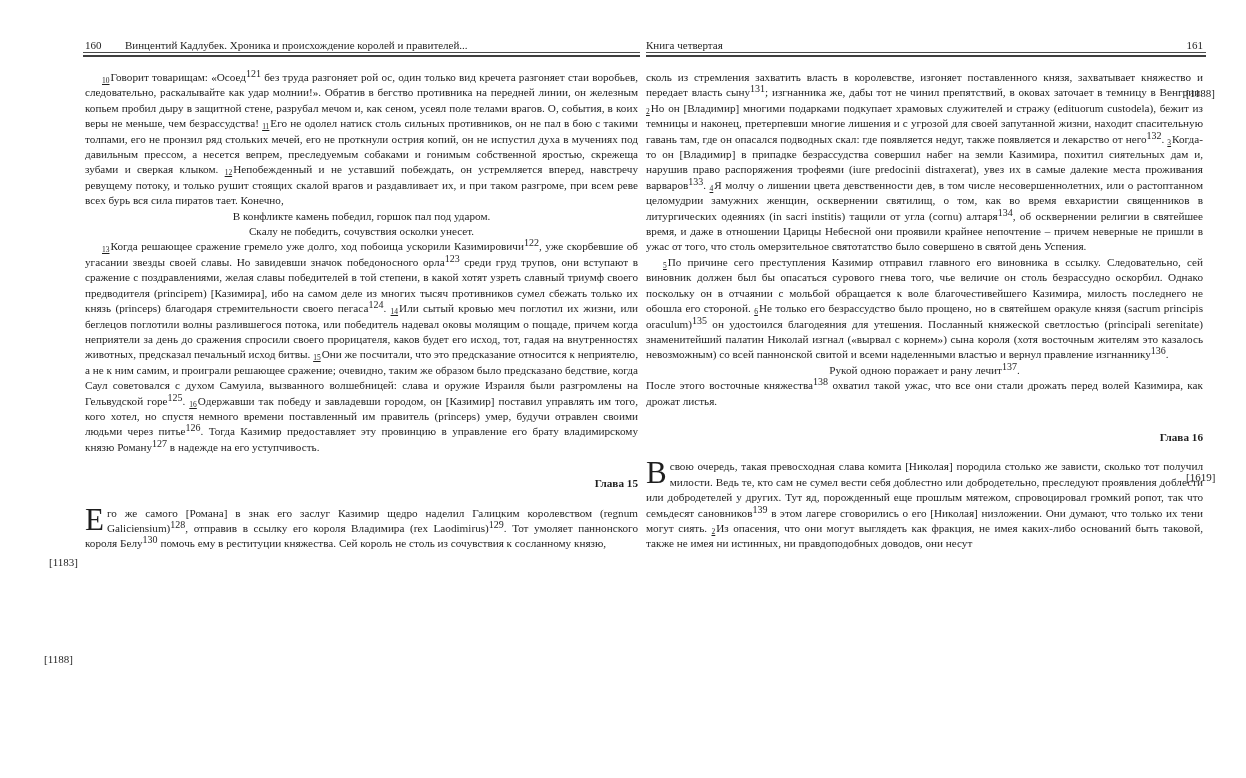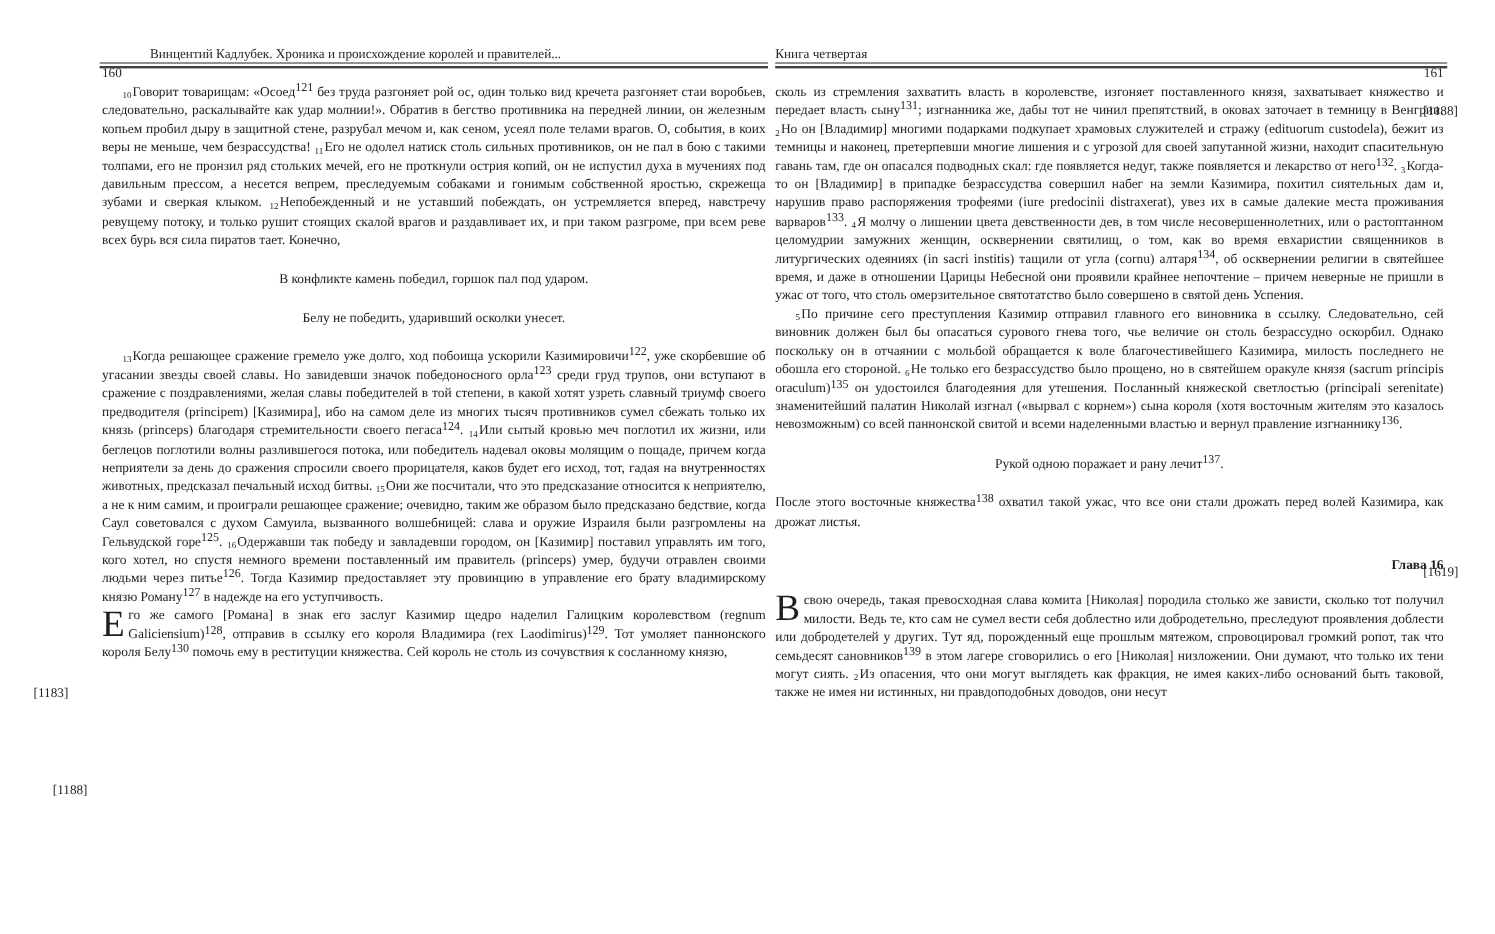--- a/index.html
+++ b/index.html
@@ -14,58 +14,59 @@
   #page-left{left:0;width:623px;}
   #page-right{left:623px;width:623px;}
 
   .running-header{position:absolute;top:38px;font-size:11px;line-height:14px;color:#262626;}
   #page-left .running-header{left:85px;width:553px;}
   #page-right .running-header{left:23px;width:557px;}
   .double-rule{position:absolute;top:52px;height:2px;border-top:1px solid #4a4a4a;border-bottom:2px solid #3f3f3f;}
   #page-left .double-rule{left:83px;width:557px;}
   #page-right .double-rule{left:23px;width:560px;}
 
-  .pageno{position:absolute;top:16px;font-size:11px;text-align:center;}
+  .pageno{position:absolute;top:0;font-size:11px;text-align:center;}
   .pageno-left{left:0;}
   .pageno-right{right:0;}
   .header-title{position:absolute;left:40px;top:0;white-space:nowrap;}
   .header-title .author{}
   .header-center{width:100%;display:block;}
 
   .content{position:absolute;top:70px;font-size:11.2px;line-height:15.4px;text-align:justify;}
   #page-left .content{left:85px;width:553px;}
   #page-right .content{left:23px;width:557px;}
 
   .para{margin:0;}
   .para.indent{text-indent:17px;}
-  .verse{text-align:center;margin:17px;}
+  .verse{text-align:center;margin:0;}
   .chapter-heading{text-align:right;font-weight:bold;margin:21px 0 14px 0;text-indent:0;}
   sup{font-size:10px;line-height:0;vertical-align:baseline;position:relative;top:-4px;letter-spacing:0;}
-  sub{font-size:7.5px;line-height:0;vertical-align:baseline;position:relative;top:2px;margin-right:1px;}
+  sub{font-size:7.5px;line-height:0;vertical-align:baseline;position:relative;top:2px;margin-right:1px;text-decoration:underline;}
   .dropcap{float:left;font-size:31px;line-height:25px;padding:1px 3px 0 0;}
   .margin-note{position:absolute;font-size:11px;color:#262626;white-space:nowrap;}
 </style>
 </head>
 <body>
 
 <div class="page" id="page-left">
   <div class="running-header">
     <span class="pageno pageno-left">160</span>
     <span class="header-title"><span class="author">Винцентий Кадлубек.</span><span> Хроника и происхождение королей и правителей...</span></span>
   </div>
   <div class="double-rule"></div>
 
-  <div class="margin-note" style="left:28px;top:556px;margin-top:16px;">[1183]</div>
+  <div class="margin-note" style="left:49px;top:556px;">[1183]</div>
   <div class="margin-note" style="left:44px;top:653px;">[1188]</div>
 
   <div class="content">
     <p class="para indent"><sub>10</sub><span>Говорит товарищам: «Осоед</span><sup>121</sup><span> без труда разгоняет рой ос, один только вид кречета разгоняет стаи воробьев, следовательно, раскалывайте как удар молнии!». Обратив в бегство противника на передней линии, он железным копьем пробил дыру в защитной стене, разрубал мечом и, как сеном, усеял поле телами врагов. О, события, в коих веры не меньше, чем безрассудства! </span><sub>11</sub><span>Его не одолел натиск столь сильных противников, он не пал в бою с такими толпами, его не пронзил ряд стольких мечей, его не проткнули острия копий, он не испустил духа в мучениях под давильным прессом, а несется вепрем, преследуемым собаками и гонимым собственной яростью, скрежеща зубами и сверкая клыком. </span><sub>12</sub><span>Непобежденный и не уставший побеждать, он устремляется вперед, навстречу ревущему потоку, и только рушит стоящих скалой врагов и раздавливает их, и при таком разгроме, при всем реве всех бурь вся сила пиратов тает. Конечно,</span></p>
     <p class="verse">В конфликте камень победил, горшок пал под ударом.</p>
-    <p class="verse">Белу не победить, ударивший осколки унесет.</p>
+    <p class="verse">Скалу не победить, сочувствия осколки унесет.</p>
     <p class="para indent"><sub>13</sub><span>Когда решающее сражение гремело уже долго, ход побоища ускорили Казимировичи</span><sup>122</sup><span>, уже скорбевшие об угасании звезды своей славы. Но завидевши значок победоносного орла</span><sup>123</sup><span> среди груд трупов, они вступают в сражение с поздравлениями, желая славы победителей в той степени, в какой хотят узреть славный триумф своего предводителя (principem) [Казимира], ибо на самом деле из многих тысяч противников сумел сбежать только их князь (princeps) благодаря стремительности своего пегаса</span><sup>124</sup><span>. </span><sub>14</sub><span>Или сытый кровью меч поглотил их жизни, или беглецов поглотили волны разлившегося потока, или победитель надевал оковы молящим о пощаде, причем когда неприятели за день до сражения спросили своего прорицателя, каков будет его исход, тот, гадая на внутренностях животных, предсказал печальный исход битвы. </span><sub>15</sub><span>Они же посчитали, что это предсказание относится к неприятелю, а не к ним самим, и проиграли решающее сражение; очевидно, таким же образом было предсказано бедствие, когда Саул советовался с духом Самуила, вызванного волшебницей: слава и оружие Израиля были разгромлены на Гельвудской горе</span><sup>125</sup><span>. </span><sub>16</sub><span>Одержавши так победу и завладевши городом, он [Казимир] поставил управлять им того, кого хотел, но спустя немного времени поставленный им правитель (princeps) умер, будучи отравлен своими людьми через питье</span><sup>126</sup><span>. Тогда Казимир предоставляет эту провинцию в управление его брату владимирскому князю Роману</span><sup>127</sup><span> в надежде на его уступчивость.</span></p>
+    <p class="para chapter-heading">Глава 15</p>
     <p class="para"><span class="dropcap">Е</span><span><span>го же самого [Романа] в знак его заслуг Казимир щедро наделил Галицким королевством (regnum Galiciensium)</span><sup>128</sup><span>, отправив в ссылку его короля Владимира (rex Laodimirus)</span><sup>129</sup><span>. Тот умоляет паннонского короля Белу</span><sup>130</sup><span> помочь ему в реституции княжества. Сей король не столь из сочувствия к сосланному князю,</span></span></p>
   </div>
 </div>
 
 <div class="page" id="page-right">
   <div class="running-header">
     <span class="header-center">Книга четвертая</span>
     <span class="pageno pageno-right">161</span>
   </div>
   <div class="double-rule"></div>

